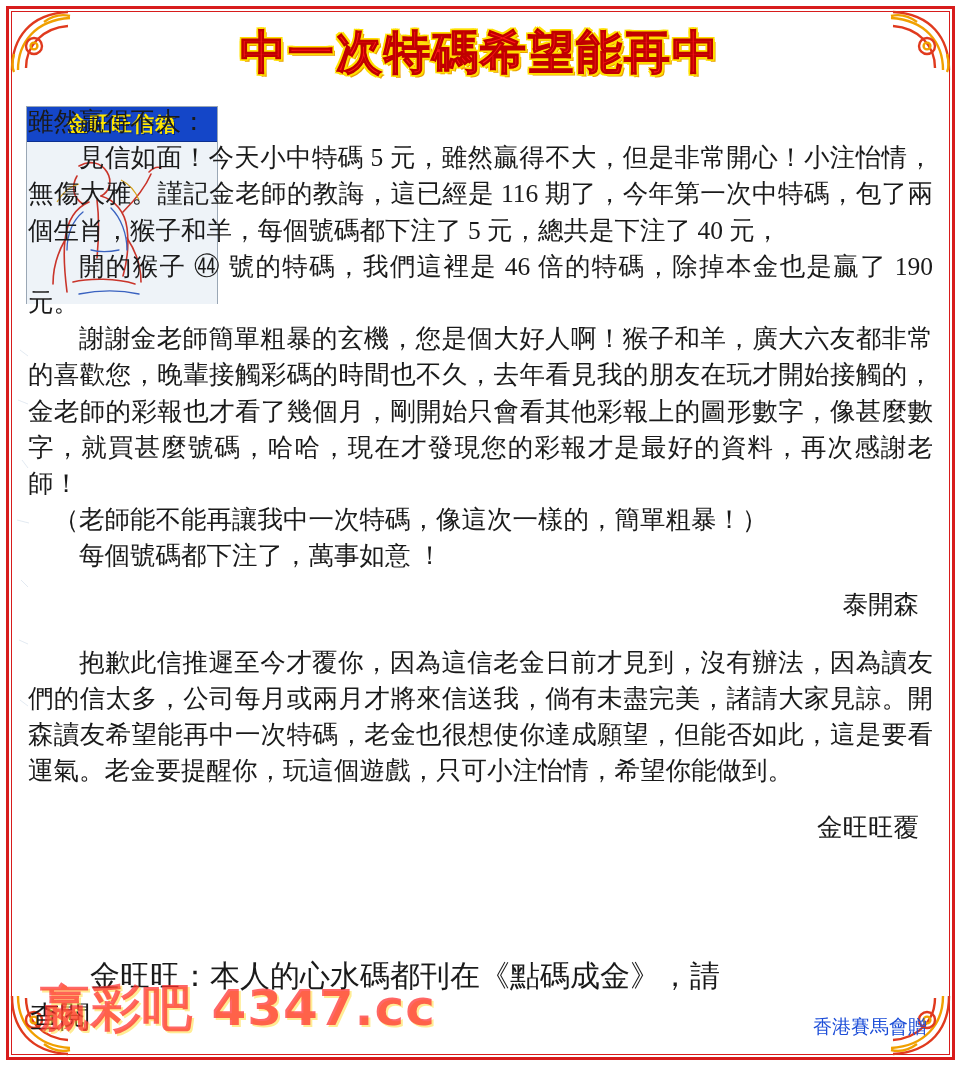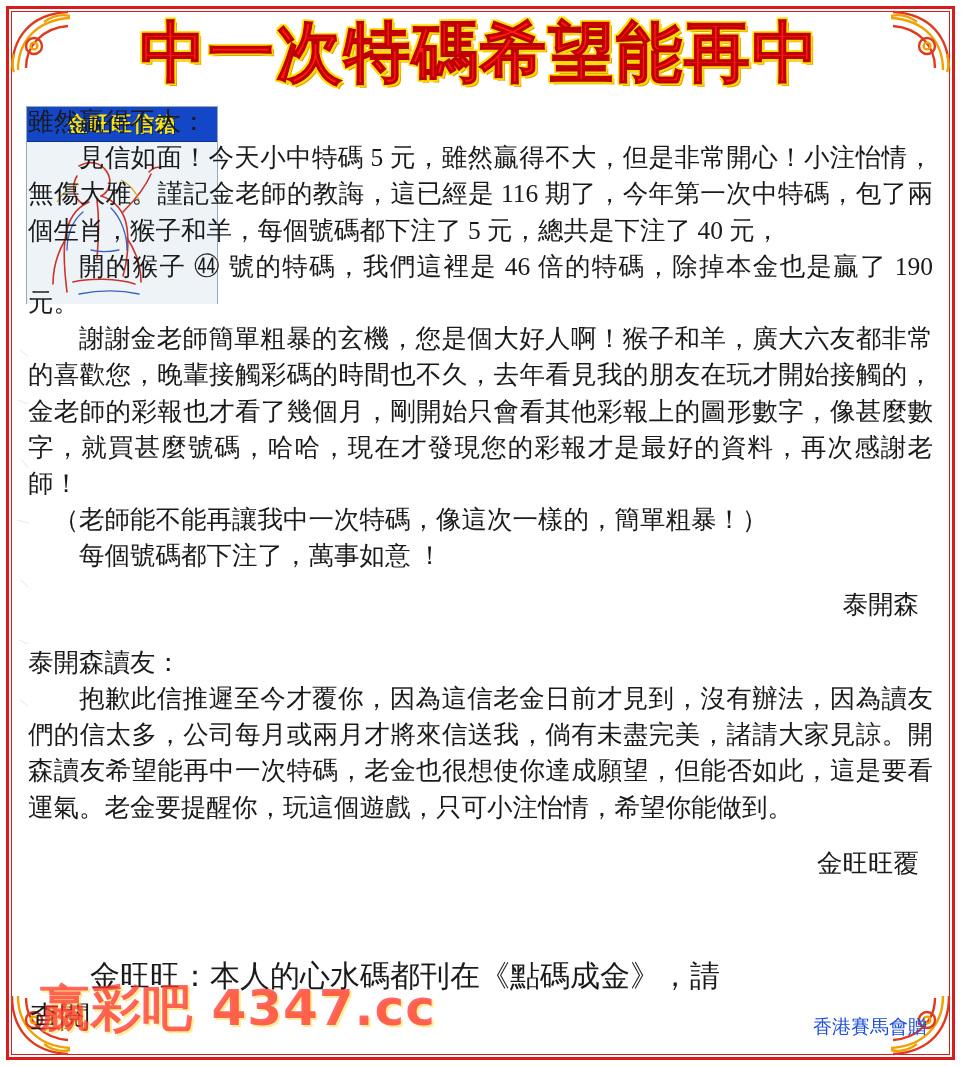--- a/index.html
+++ b/index.html
@@ -59,21 +59,21 @@
     top: 14px;
     width: 770px;
     height: 78px;
     display: flex;
     align-items: center;
     justify-content: center;
   }
   .title {
     font-family: "DejaVu Sans", "Liberation Sans", sans-serif;
     font-weight: bold;
-    font-size: 66px;
+    font-size: 46px;
     letter-spacing: 2px;
     color: #ff1a1a;
     -webkit-text-stroke: 1px #c00000;
     text-shadow:
        2px 0 0 #ffe000,
       -2px 0 0 #ffe000,
        0 2px 0 #ffe000,
        0 -2px 0 #ffe000,
        2px 2px 0 #ffe000,
       -2px 2px 0 #ffe000,
@@ -319,21 +319,20 @@
       <span>開的猴子 ㊹ 號的特碼，我們這裡是 46 倍的特碼，除掉本金也是贏了 190 元。</span>
     </p>
     <p class="indent2">謝謝金老師簡單粗暴的玄機，您是個大好人啊！猴子和羊，廣大六友都非常的喜歡您，晚輩接觸彩碼的時間也不久，去年看見我的朋友在玩才開始接觸的，金老師的彩報也才看了幾個月，剛開始只會看其他彩報上的圖形數字，像甚麼數字，就買甚麼號碼，哈哈，現在才發現您的彩報才是最好的資料，再次感謝老師！</p>
     <p class="indent1">（老師能不能再讓我中一次特碼，像這次一樣的，簡單粗暴！）</p>
     <p class="indent2">每個號碼都下注了，萬事如意 ！</p>
 
     <div class="gap-sm"></div>
     <p class="sign-right">泰開森</p>
 
     <div class="reply">
-      <p>泰開森讀友：</p>
       <p class="indent2">抱歉此信推遲至今才覆你，因為這信老金日前才見到，沒有辦法，因為讀友們的信太多，公司每月或兩月才將來信送我，倘有未盡完美，諸請大家見諒。開森讀友希望能再中一次特碼，老金也很想使你達成願望，但能否如此，這是要看運氣。老金要提醒你，玩這個遊戲，只可小注怡情，希望你能做到。</p>
       <div class="gap-md"></div>
       <p class="sign-right">金旺旺覆</p>
     </div>
   </div>
 
   <div class="footer-note">金旺旺：本人的心水碼都刊在《點碼成金》，請查閱</div>
   <div class="footer-right">香港賽馬會贈</div>
 
   <div class="watermark">

